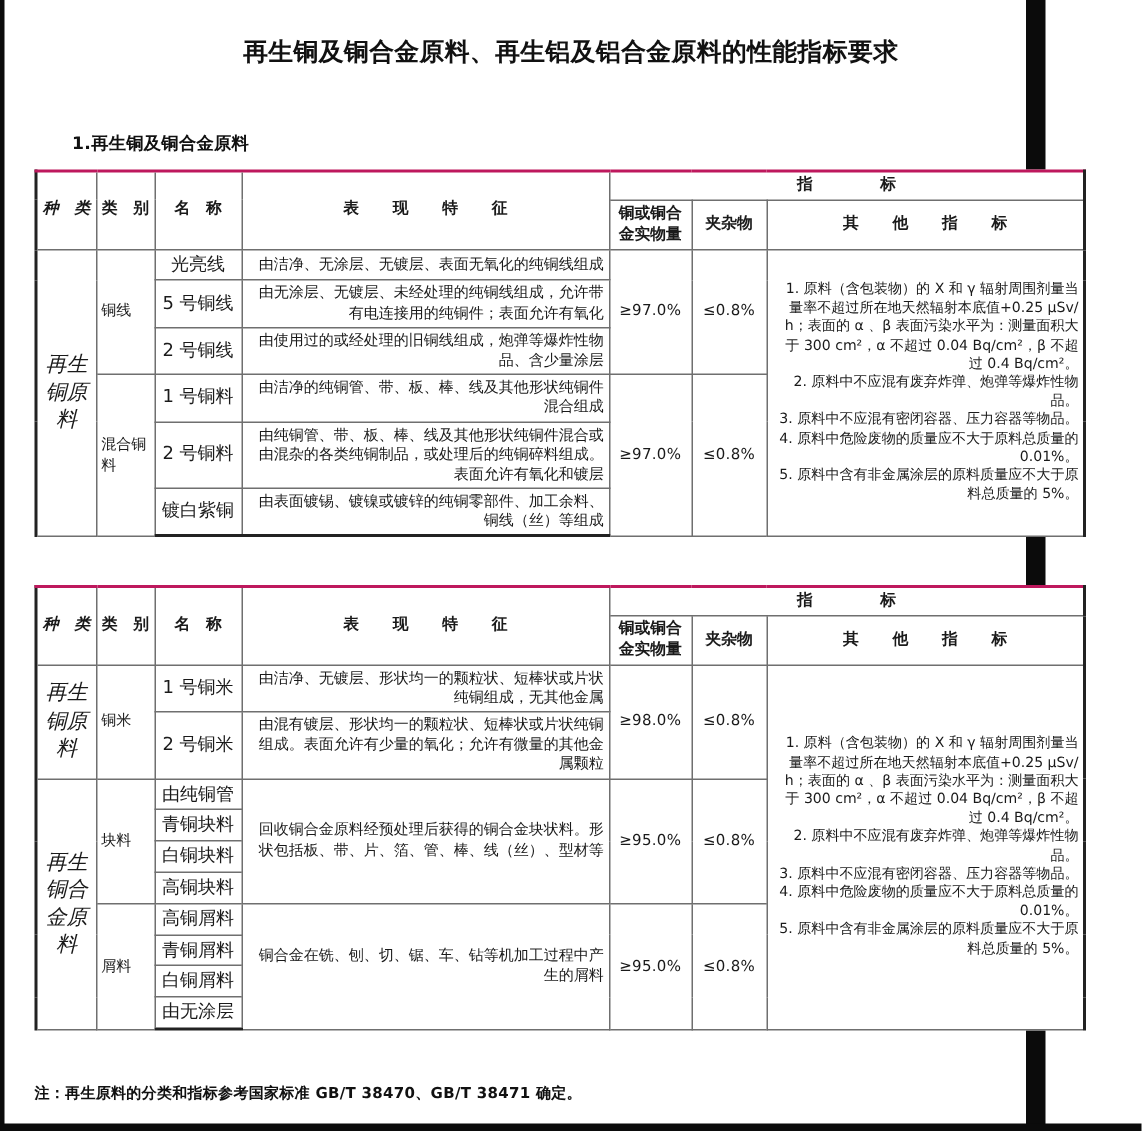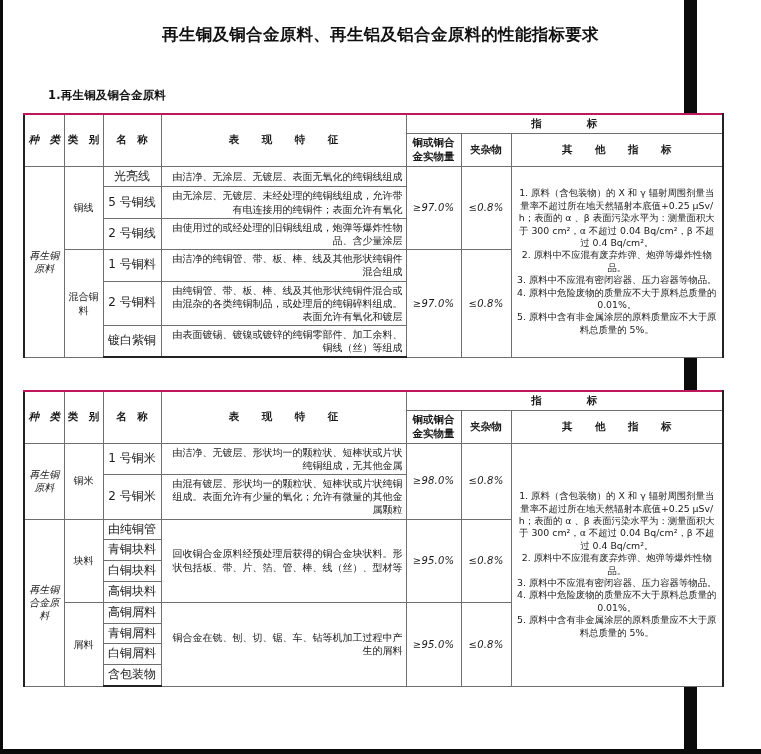--- a/index.html
+++ b/index.html
@@ -83,30 +83,30 @@
   .tbl .outer-l { border-left: 2px solid #222; font-style: italic; }
   .tbl .outer-r { border-right: 2px solid #222; }
 
   .hcell {
     text-align: center;
     font-weight: bold;
     font-size: 10.5px;
   }
   .hcell.wide { letter-spacing: 6px; text-indent: 6px; }
   .hcell.wide2 { letter-spacing: 8px; text-indent: 8px; }
-  .ctr-v { text-align: center; vertical-align: middle; }
-  .num { text-align: center; font-size: 10px; letter-spacing: 0.2px; font-style: italic; }
+  .ctr-v { vertical-align: middle; }
+  .num { text-align: center; font-size: 10px; letter-spacing: 0.2px; }
   .feat { font-size: 10px; line-height: 1.35; text-align: right; }
   .namecell { text-align: center; font-size: 12px; }
-  .kindcell { text-align: center; font-size: 10px; line-height: 1.45; margin-top: 40px; }
+  .kindcell { text-align: center; font-size: 14px; line-height: 1.45; margin-top: 40px; }
 
   .other-list {
     font-size: 9.4px;
     line-height: 1.42;
-    text-align: center;
+    text-align: right;
     padding: 3px 4px 3px 5px;
     border-radius: 19px;
   }
   .other-list p { margin: 0; }
 
   .footnote {
     position: absolute;
     left: 23px; top: 722px;
     font-size: 10px;
     font-weight: bold;
@@ -261,18 +261,19 @@
         <td class="num" rowspan="4">≥95.0%</td>
         <td class="num" rowspan="4">≤0.8%</td>
       </tr>
       <tr>
         <td class="namecell">青铜屑料</td>
       </tr>
       <tr>
         <td class="namecell">白铜屑料</td>
       </tr>
       <tr>
-        <td class="namecell outer-bot">含包装物</td>
+        <td class="namecell outer-bot">由无涂层</td>
       </tr>
     </tbody>
   </table>
 
+  <div class="footnote">注：再生原料的分类和指标参考国家标准 GB/T 38470、GB/T 38471 确定。</div>
 </div>
 
 </body></html>

